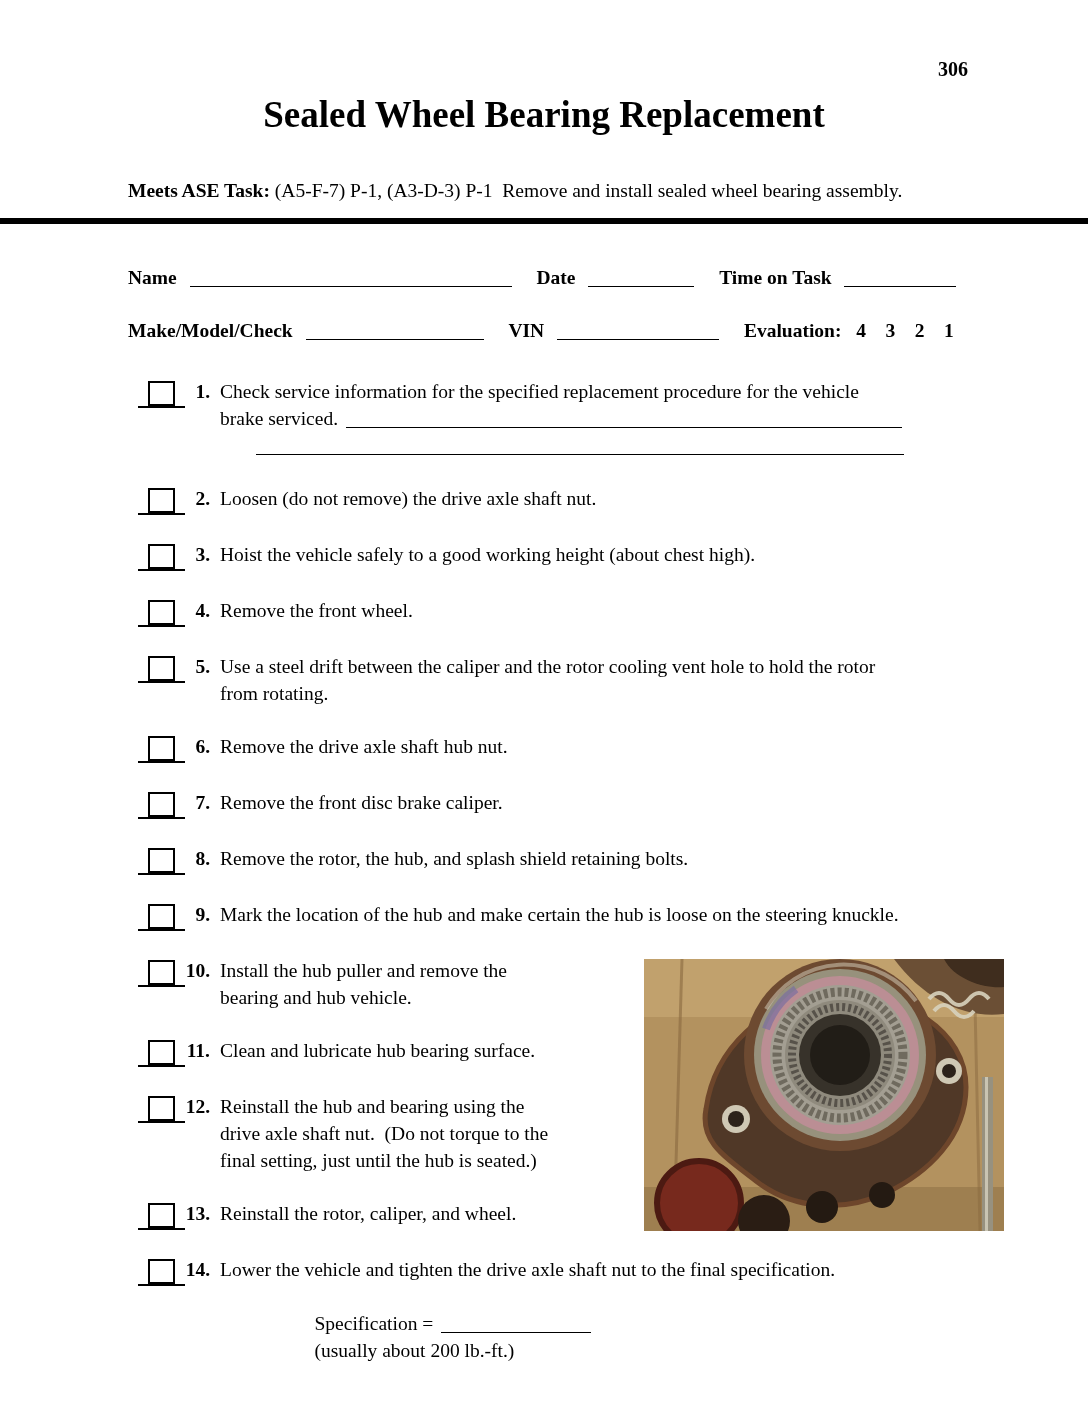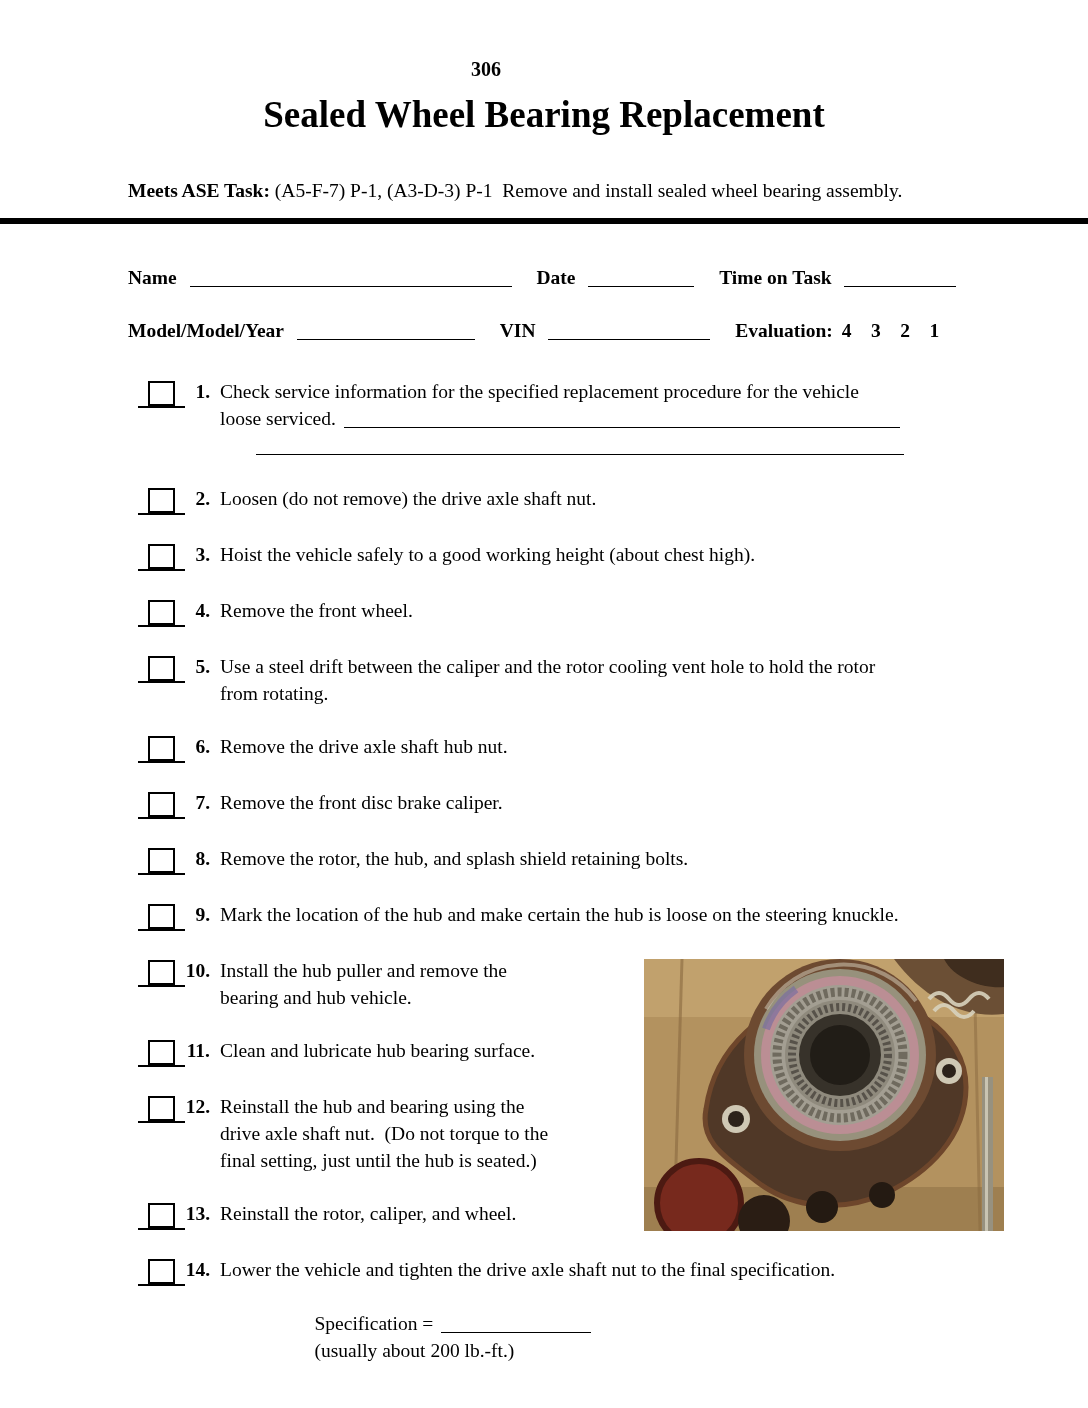--- a/index.html
+++ b/index.html
@@ -1,33 +1,33 @@
 <!DOCTYPE html>
 <html><head>
 <meta charset="utf-8">
 <style>
   html,body{margin:0;padding:0;background:#ffffff;}
   .page{
     width:1088px;height:1408px;background:#ffffff;overflow:hidden;
     font-family:"Liberation Serif","DejaVu Serif",serif;
     font-size:19.5px;line-height:27px;color:#000;position:relative;box-sizing:border-box;
   }
-  .pagenum{ text-align:center; padding:56px 120px 0 4px; font-weight:bold; font-size:20px; }
+  .pagenum{ text-align:right; padding:56px 120px 0 4px; font-weight:bold; font-size:20px; }
   .title{ text-align:center; font-size:37px; line-height:44px; font-weight:bold; margin:10px 0 0 0; }
   .ase{ margin-top:40px; padding:0 84px 0 128px; }
   .b{ font-weight:bold; }
   .pre{ white-space:pre-wrap; }
   .rule{ height:6px; background:#000; margin-top:14px; width:100%; }
   .content{ padding:0 84px 0 128px; }
   .formrow{ margin-top:40px; }
   .formrow + .formrow{ margin-top:26px; }
   .flabel{ font-weight:bold; }
   .gap{ margin-left:20px; }
   .blank{ display:inline-block; border-bottom:1.6px solid #000; height:20px; margin-left:8px; vertical-align:-3px; }
-  .scores{ font-weight:bold; white-space:pre; margin-left:4px; }
+  .scores{ font-weight:bold; white-space:pre; margin-left:10px; }
   .steps{ margin-top:34px; }
   .step{ position:relative; padding-left:92px; margin-bottom:26px; min-height:30px; }
   .cbline{
     position:absolute; left:10px; top:1px; width:47px; height:27px;
     border-bottom:2px solid #000; display:flex; justify-content:center; align-items:flex-end;
   }
   .cbbox{ width:27px; height:25px; border:2.4px solid #000; background:#fff; box-sizing:border-box; }
   .num{ position:absolute; left:44px; top:0; width:38px; text-align:right; font-weight:bold; }
   .ln{ display:block; white-space:pre-wrap; }
   .spec{ margin-left:36px; }
@@ -55,38 +55,38 @@
     <div class="formrow">
       <span class="flabel">Name</span>
       <span class="blank" style="width:322px"></span>
       <span class="flabel gap">Date</span>
       <span class="blank" style="width:106px"></span>
       <span class="flabel gap">Time on Task</span>
       <span class="blank" style="width:112px"></span>
     </div>
 
     <div class="formrow">
-      <span class="flabel">Model/Model/Year</span>
+      <span class="flabel">Make/Model/Check</span>
       <span class="blank" style="width:178px"></span>
       <span class="flabel gap">VIN</span>
       <span class="blank" style="width:162px"></span>
       <span class="flabel gap">Evaluation:</span>
       <span class="scores">4    3    2    1</span>
     </div>
 
     <div class="steps">
 
       <div class="step">
         <span class="cbline">
             <span class="cbbox"></span>
           </span>
         <span class="num">1.</span>
         <div>
           <span class="ln"><span>Check service information for the specified replacement procedure for the vehicle</span></span>
-          <span class="ln"><span>loose serviced.</span><span class="blank" style="width:556px"></span></span>
+          <span class="ln"><span>brake serviced.</span><span class="blank" style="width:556px"></span></span>
           <span class="ln"><span class="blank" style="width:648px;margin-left:36px"></span></span>
         </div>
       </div>
 
       <div class="step">
         <span class="cbline">
             <span class="cbbox"></span>
           </span>
         <span class="num">2.</span>
         <div>

